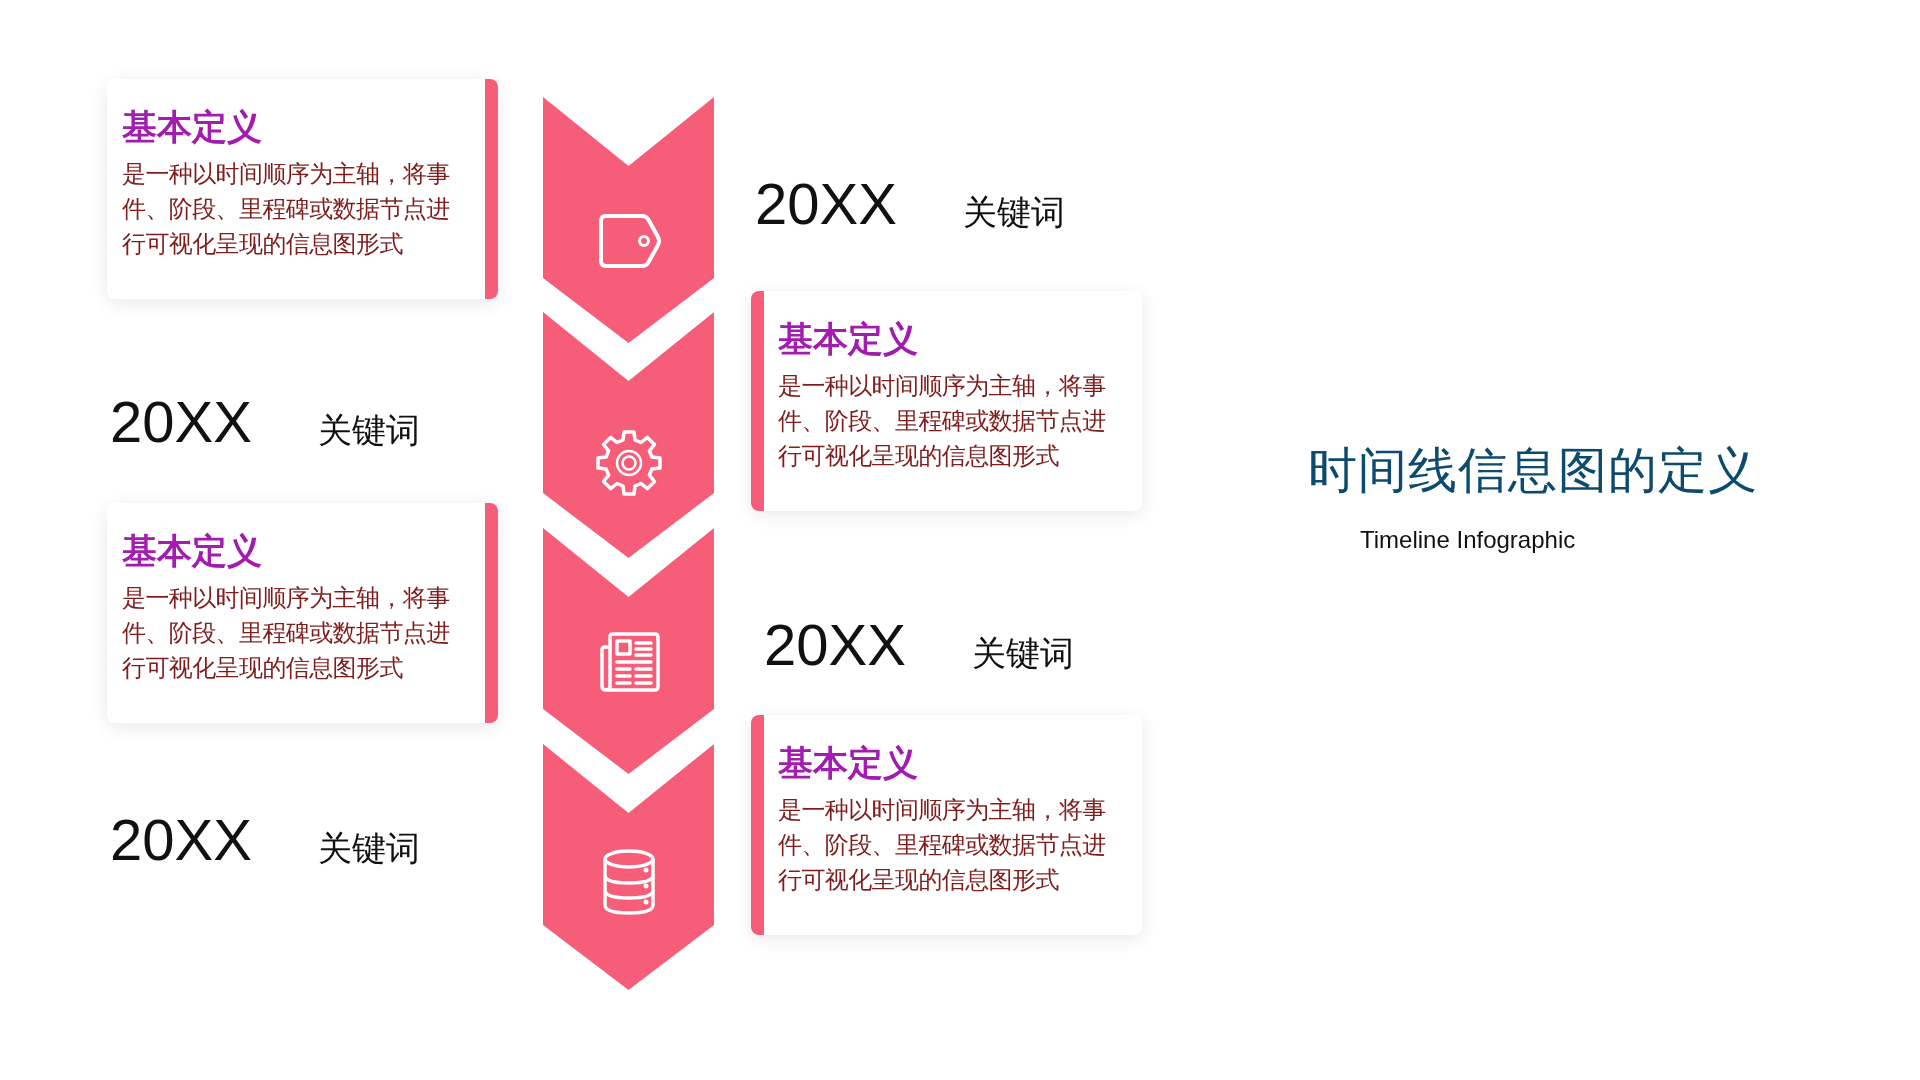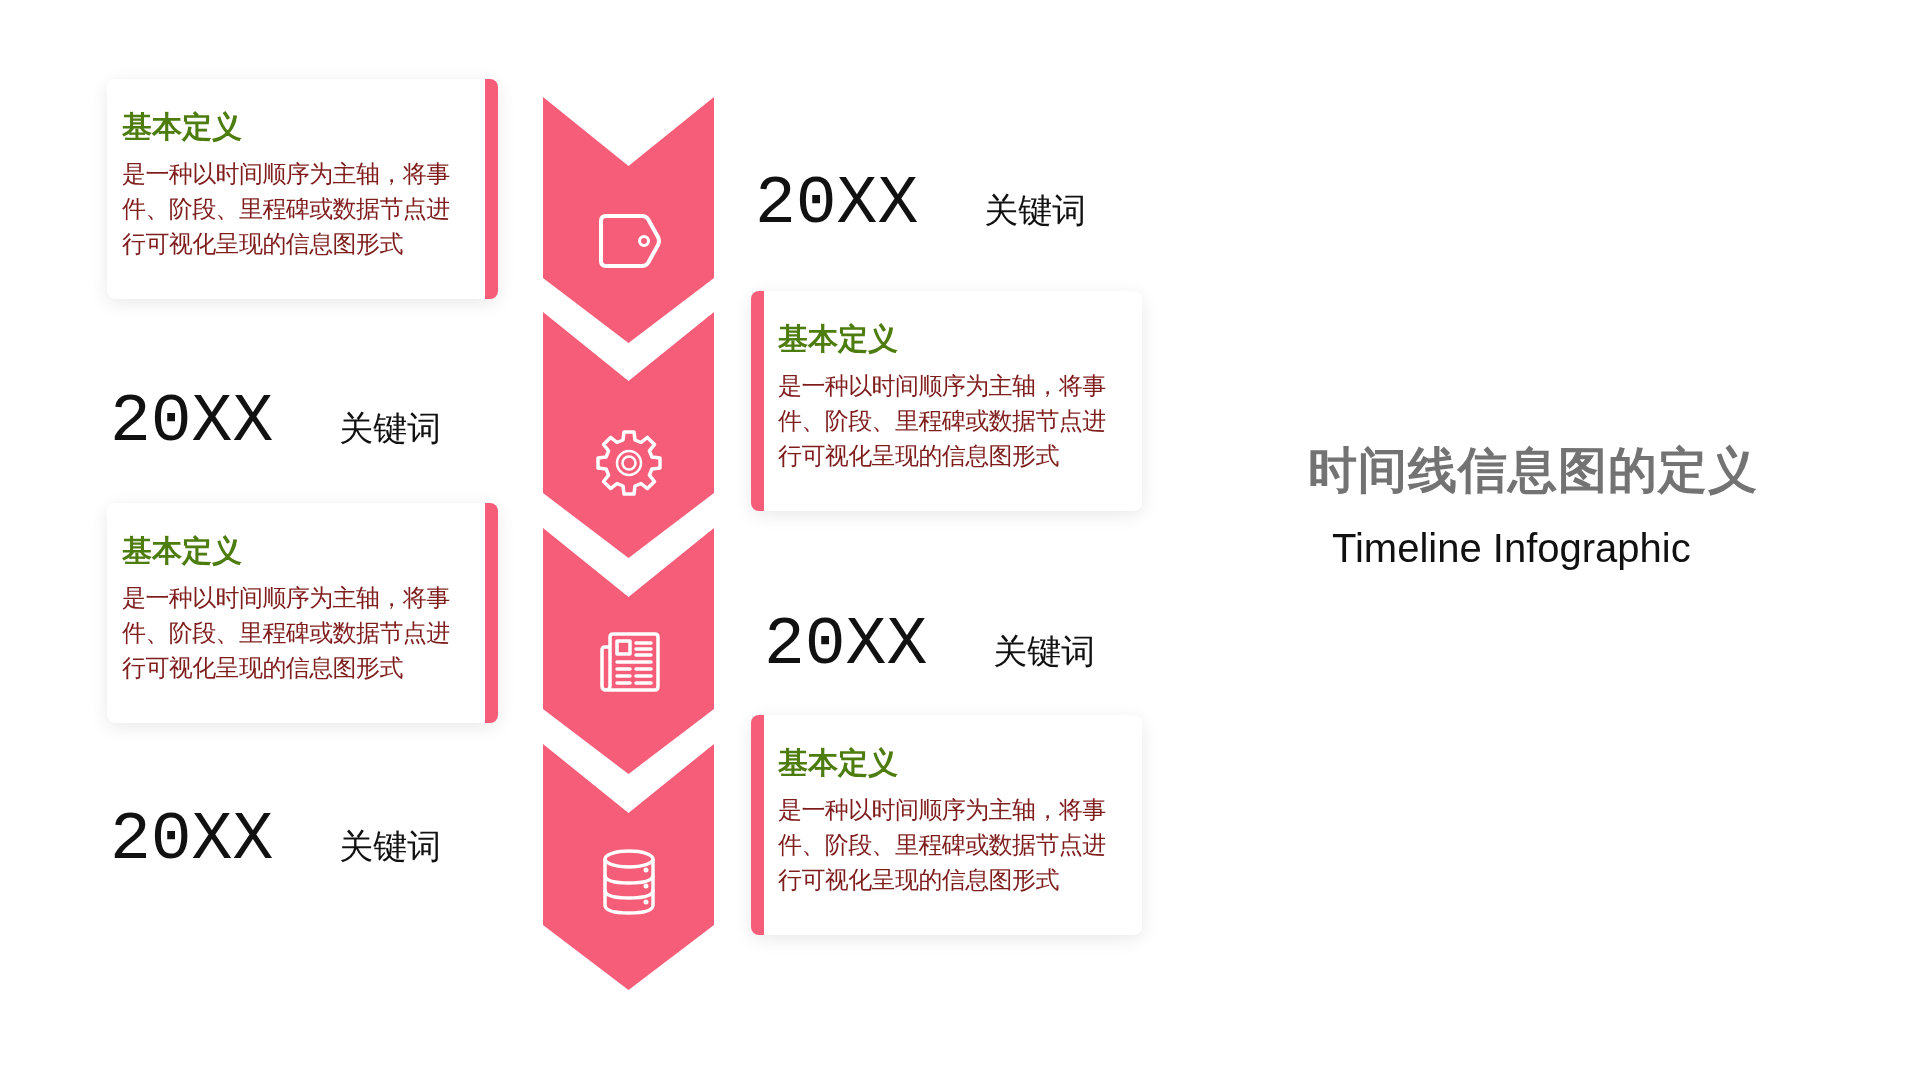--- a/index.html
+++ b/index.html
@@ -10,30 +10,30 @@
   .card {
     position:absolute; width:391px; height:220px; background:#ffffff;
     border-radius:8px; box-shadow:0 4px 18px rgba(0,0,0,0.09);
     box-sizing:border-box; overflow:hidden;
   }
   .card .bar { position:absolute; top:0; bottom:0; width:13px; background:#F65D78; }
   .card.left .bar { right:0; border-radius:0; }
   .card.right .bar { left:0; }
   .card.left { padding:30px 30px 0 15px; }
   .card.right { padding:30px 20px 0 27px; }
-  .card .title { font-size:30px; font-weight:bold; line-height:36px; margin:0; color:#4d7c0f; }
+  .card .title { font-size:35px; font-weight:bold; line-height:36px; margin:0; color:#a21caf; }
   .card .body { font-size:24px; line-height:35px; margin-top:12px; width:344px; color:#7f1d1d; letter-spacing:-0.6px; }
   .year-row { position:absolute; display:flex; align-items:baseline; }
-  .year { font-family:Liberation Mono, monospace; font-size:68px; line-height:58px; color:#111; }
+  .year { font-family:Liberation Sans, sans-serif; font-size:58px; line-height:58px; color:#111; }
   .keyword { font-size:34px; margin-left:66px; color:#111;text-align:right; }
   .chev { position:absolute; left:543px; width:171px; height:246px; }
   .chev svg.shape { position:absolute; left:0; top:0; }
   .chev .icon { position:absolute; }
-  .headline { position:absolute; left:1308px; top:438px; font-size:49px; font-weight:bold; color:#737373; letter-spacing:1px; }
-  .subhead { position:absolute; left:1332px; top:526px; font-family:"Liberation Sans",sans-serif; font-size:40px; color:#111; }
+  .headline { position:absolute; left:1308px; top:438px; font-size:49px; font-weight:normal; color:#0c4a6e; letter-spacing:1px; }
+  .subhead { position:absolute; left:1360px; top:526px; font-family:"Liberation Sans",sans-serif; font-size:24px; color:#111; }
 </style>
 </head>
 <body>
 
 <div class="card left" style="left:107px; top:79px;">
   <div class="bar"></div>
   <div class="title">基本定义</div>
   <div class="body">是一种以时间顺序为主轴，将事件、阶段、里程碑或数据节点进行可视化呈现的信息图形式</div>
 </div>
 

